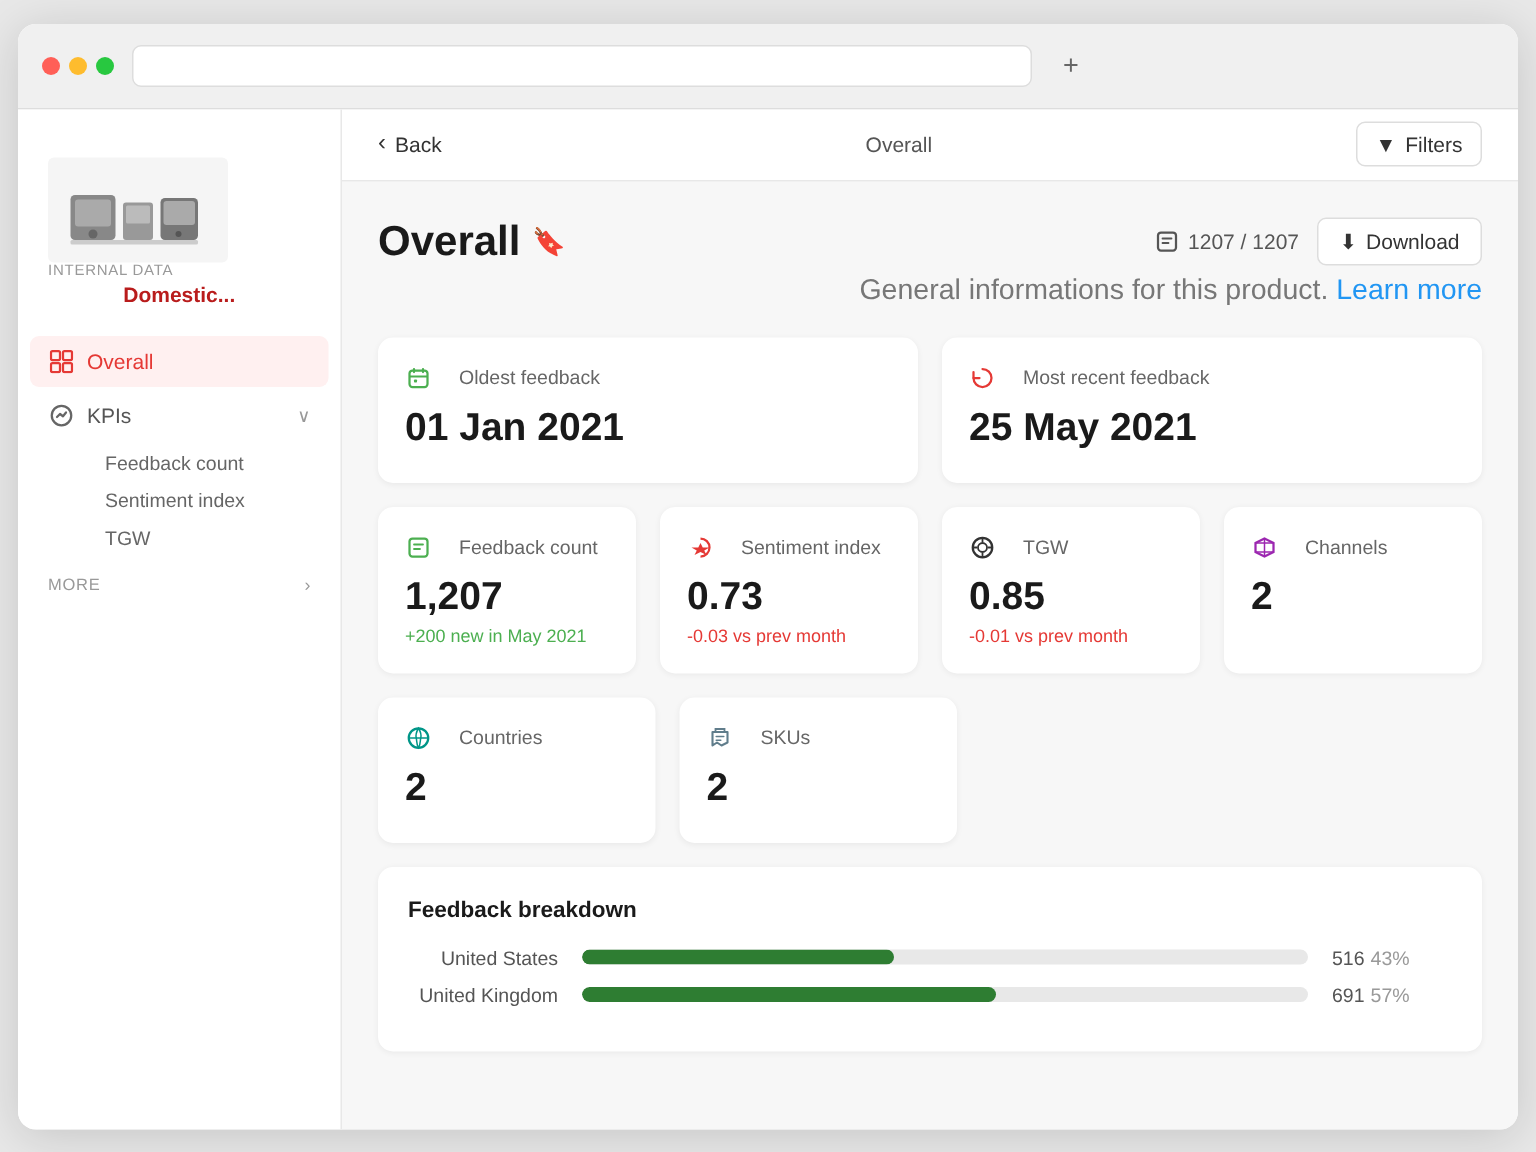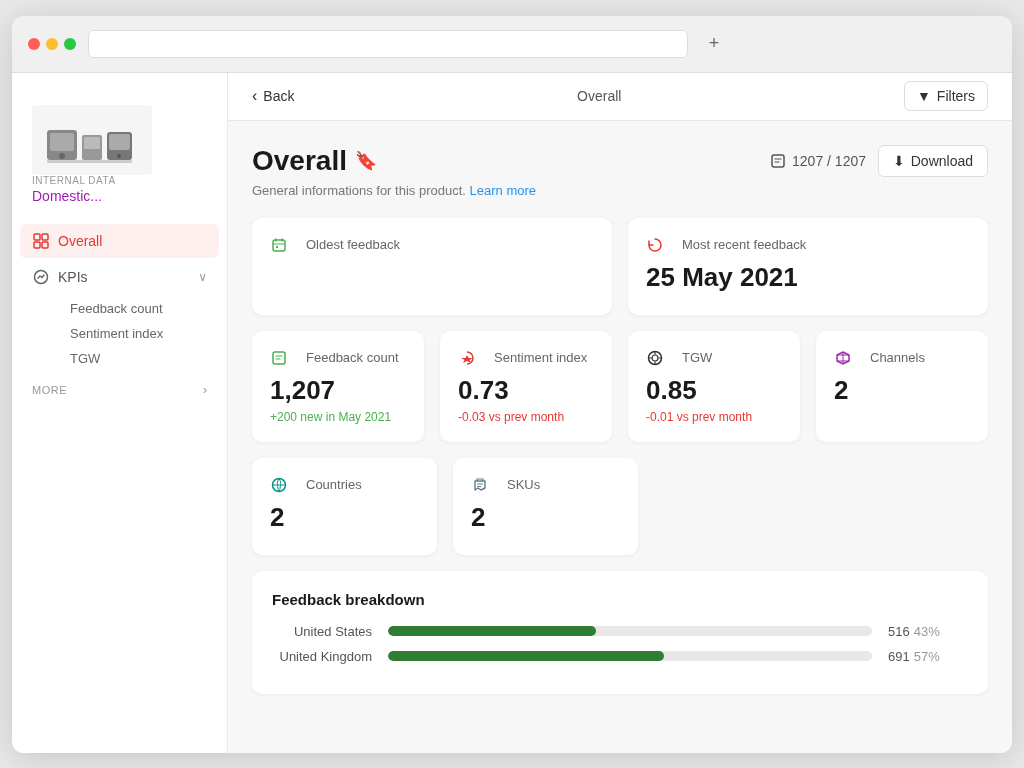--- a/index.html
+++ b/index.html
@@ -19,21 +19,21 @@
 
     
     .app { display: flex; height: 680px; }
     
     
     .sidebar { width: 216px; background: white; border-right: 1px solid #e8e8e8; padding: 20px 0; flex-shrink: 0; overflow-y: auto; }
     .sidebar-product { padding: 12px 20px 20px; }
     .product-placeholder { width: 120px; height: 70px; background: #f5f5f5; border-radius: 4px; display: flex; align-items: center; justify-content: center; overflow: hidden; }
     .product-placeholder svg { width: 100px; height: 60px; }
     .sidebar-internal-label { font-size: 10px; color: #999; text-transform: uppercase; letter-spacing: 0.5px; margin-bottom: 2px; }
-    .sidebar-product-name { font-size: 14px; font-weight: 400; color: #a21caf; }
+    .sidebar-product-name { font-size: 14px; font-weight: 700; color: #b91c1c; text-align: center; }
     
     .sidebar-nav { padding: 0 8px; }
     .nav-item { display: flex; align-items: center; gap: 8px; padding: 8px 12px; border-radius: 6px; cursor: pointer; margin-bottom: 2px; font-size: 14px; color: #555; }
     .nav-item.active { background: #fff0f0; color: #e53935; }
     .nav-item-icon { width: 18px; height: 18px; display: flex; align-items: center; justify-content: center; flex-shrink: 0; }
     .nav-item-label { flex: 1; }
     .nav-item-chevron { color: #999; font-size: 12px; }
     
     .nav-sub-items { padding-left: 38px; }
     .nav-sub-item { padding: 5px 12px; font-size: 13px; color: #666; cursor: pointer; border-radius: 4px; }
@@ -55,21 +55,21 @@
     
     .page-content { padding: 24px; }
     
     .page-header { display: flex; align-items: flex-start; justify-content: space-between; margin-bottom: 6px; }
     .page-title-group { display: flex; align-items: center; gap: 8px; }
     .page-title { font-size: 28px; font-weight: 700; color: #1a1a1a; }
     .bookmark-icon { color: #666; font-size: 18px; cursor: pointer; }
     .header-right { display: flex; gap: 12px; }
     .doc-count { display: flex; align-items: center; gap: 6px; font-size: 14px; color: #555; }
     .download-btn { display: flex; align-items: center; gap: 6px; font-size: 14px; border: 1px solid #ddd; border-radius: 6px; padding: 7px 14px; background: white; cursor: pointer; color: #333; }
-    .page-subtitle { font-size: 13px; color: #777; margin-bottom: 20px; }
+    .page-subtitle { font-size: 19px; color: #777; margin-bottom: 20px; text-align: right; }
     .learn-more { color: #2196f3; cursor: pointer; }
     
     
     .cards-row { display: flex; gap: 16px; margin-bottom: 16px; }
     .card { background: white; border-radius: 10px; padding: 18px; box-shadow: 0 1px 4px rgba(0,0,0,0.06); }
     .card-half { flex: 1; }
     .card-quarter { flex: 1; }
     
     .card-label { display: flex; align-items: center; gap: 18px; font-size: 13px; color: #666; margin-bottom: 8px; }
     .card-icon { width: 18px; height: 18px; display: flex; align-items: center; justify-content: center; }
@@ -217,20 +217,21 @@
               <span class="card-icon icon-green">
                 <svg width="16" height="16" viewBox="0 0 16 16" fill="none">
                   <rect x="2" y="3" width="12" height="11" rx="2" stroke="#4caf50" stroke-width="1.5"></rect>
                   <path d="M5 2 L5 4 M11 2 L11 4" stroke="#4caf50" stroke-width="1.5" stroke-linecap="round"></path>
                   <path d="M2 7 L14 7" stroke="#4caf50" stroke-width="1.2"></path>
                   <rect x="5" y="9" width="2" height="2" rx="0.5" fill="#4caf50"></rect>
                 </svg>
               </span>
               <span>Oldest feedback</span>
             </div>
+            <div class="card-value">01 Jan 2021</div>
           </div>
 
           <div class="card card-half">
             <div class="card-label">
               <span class="card-icon" style="color:#e53935;">
                 <svg width="16" height="16" viewBox="0 0 16 16" fill="none">
                   <path d="M8 2 C11.3 2 14 4.7 14 8 C14 11.3 11.3 14 8 14 C4.7 14 2 11.3 2 8" stroke="#e53935" stroke-width="1.5" stroke-linecap="round"></path>
                   <path d="M2 4 L2 8 L6 8" stroke="#e53935" stroke-width="1.5" stroke-linecap="round" stroke-linejoin="round"></path>
                 </svg>
               </span>

